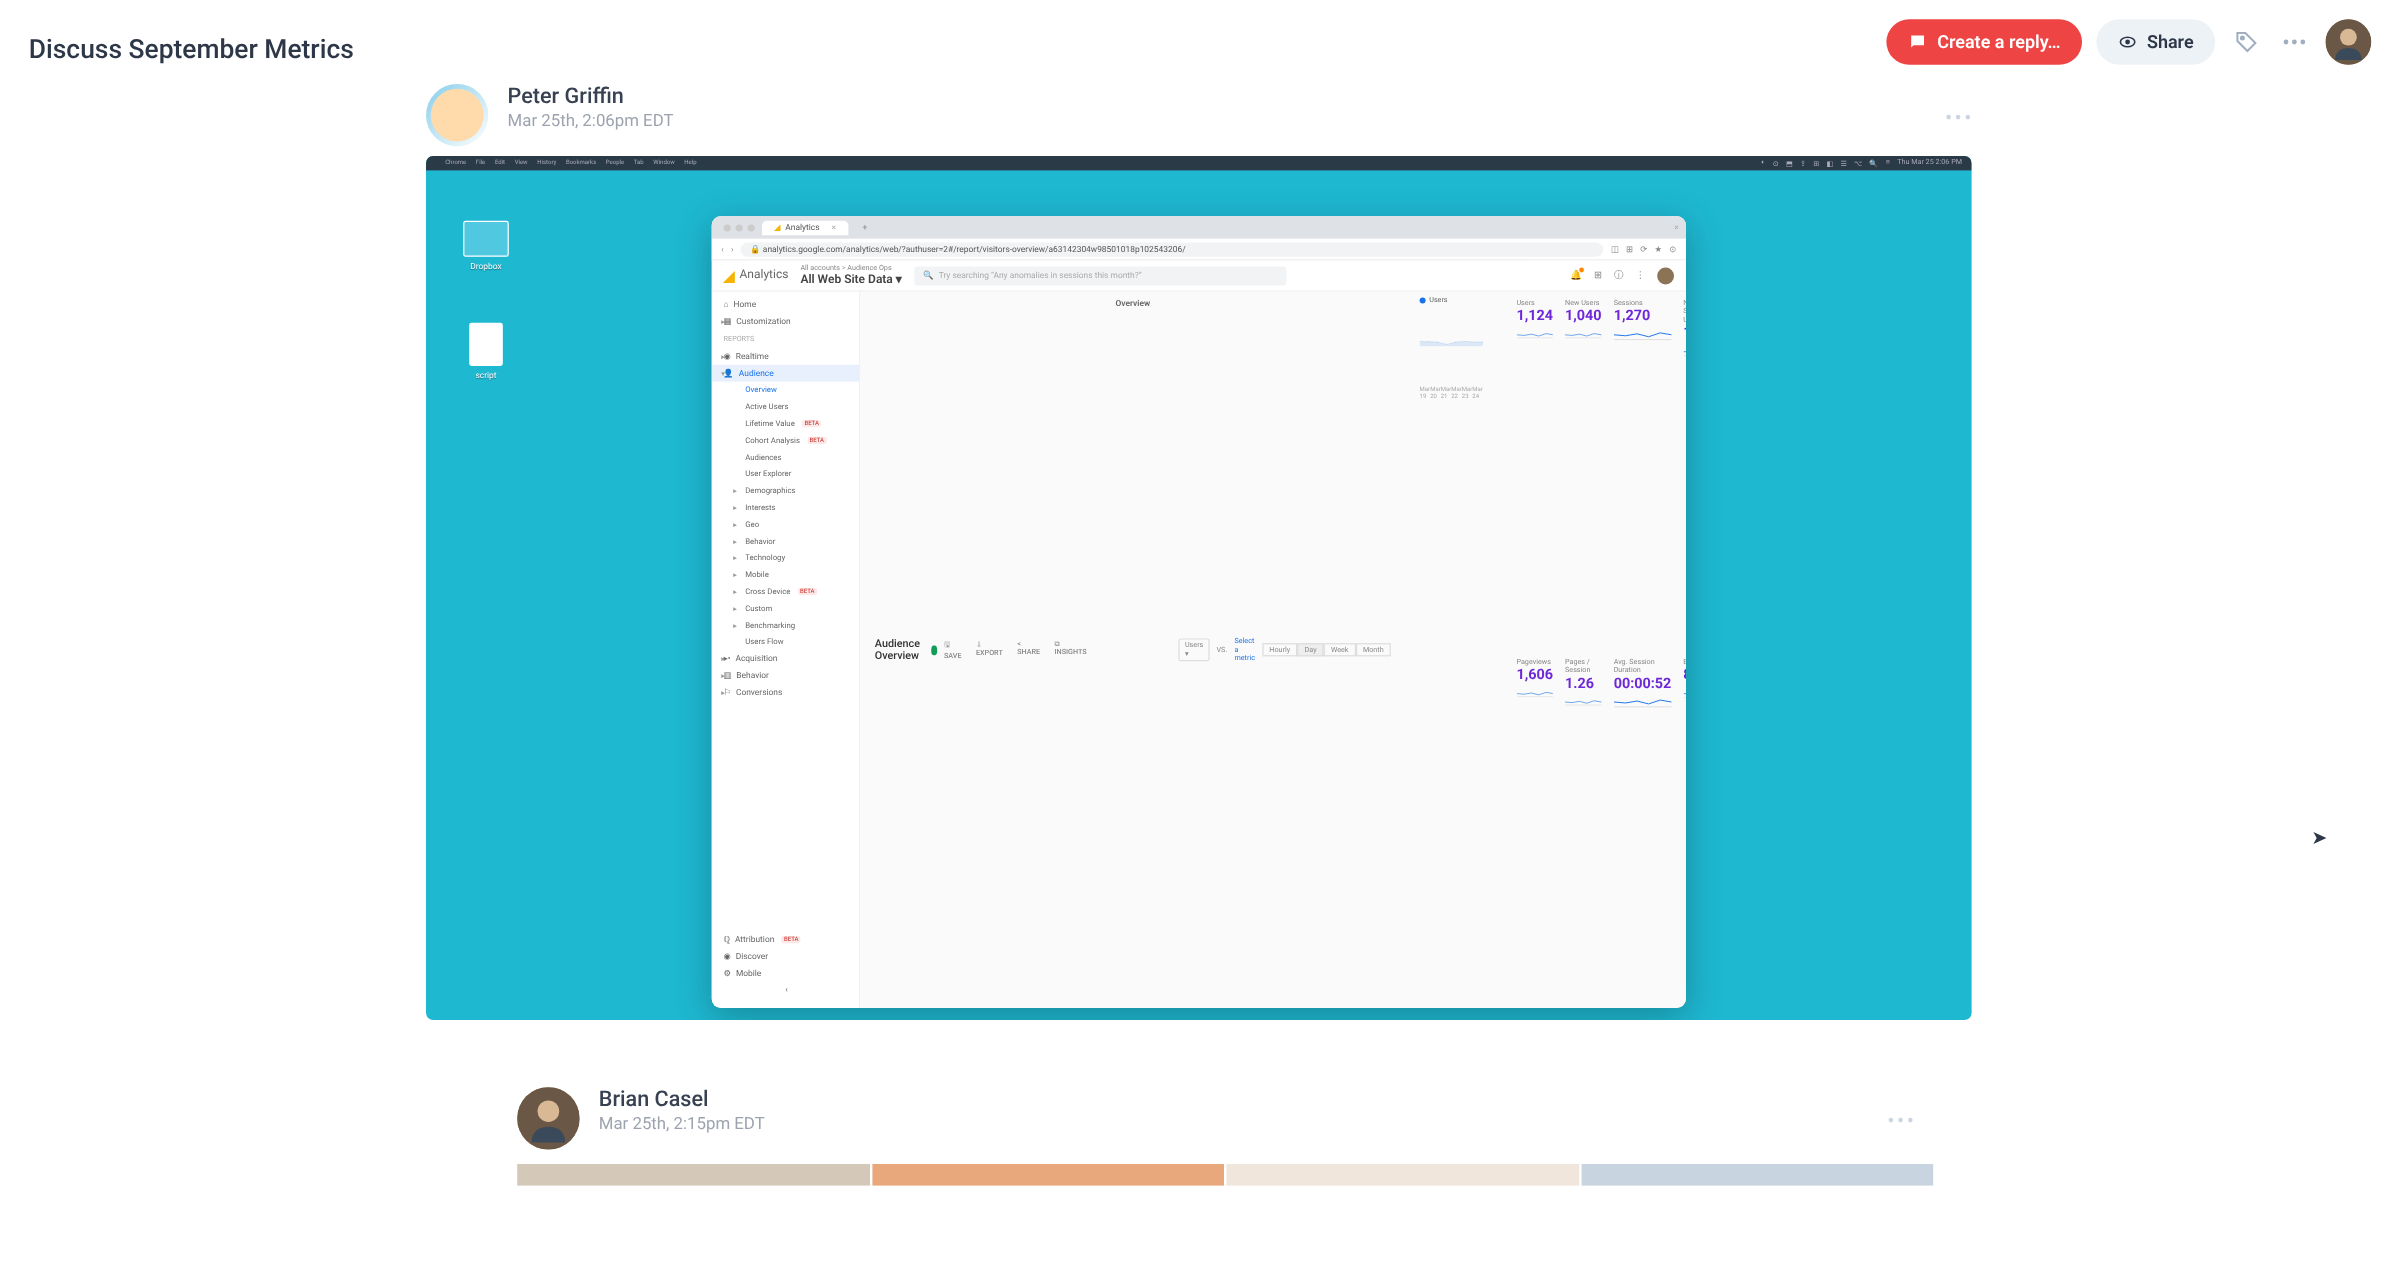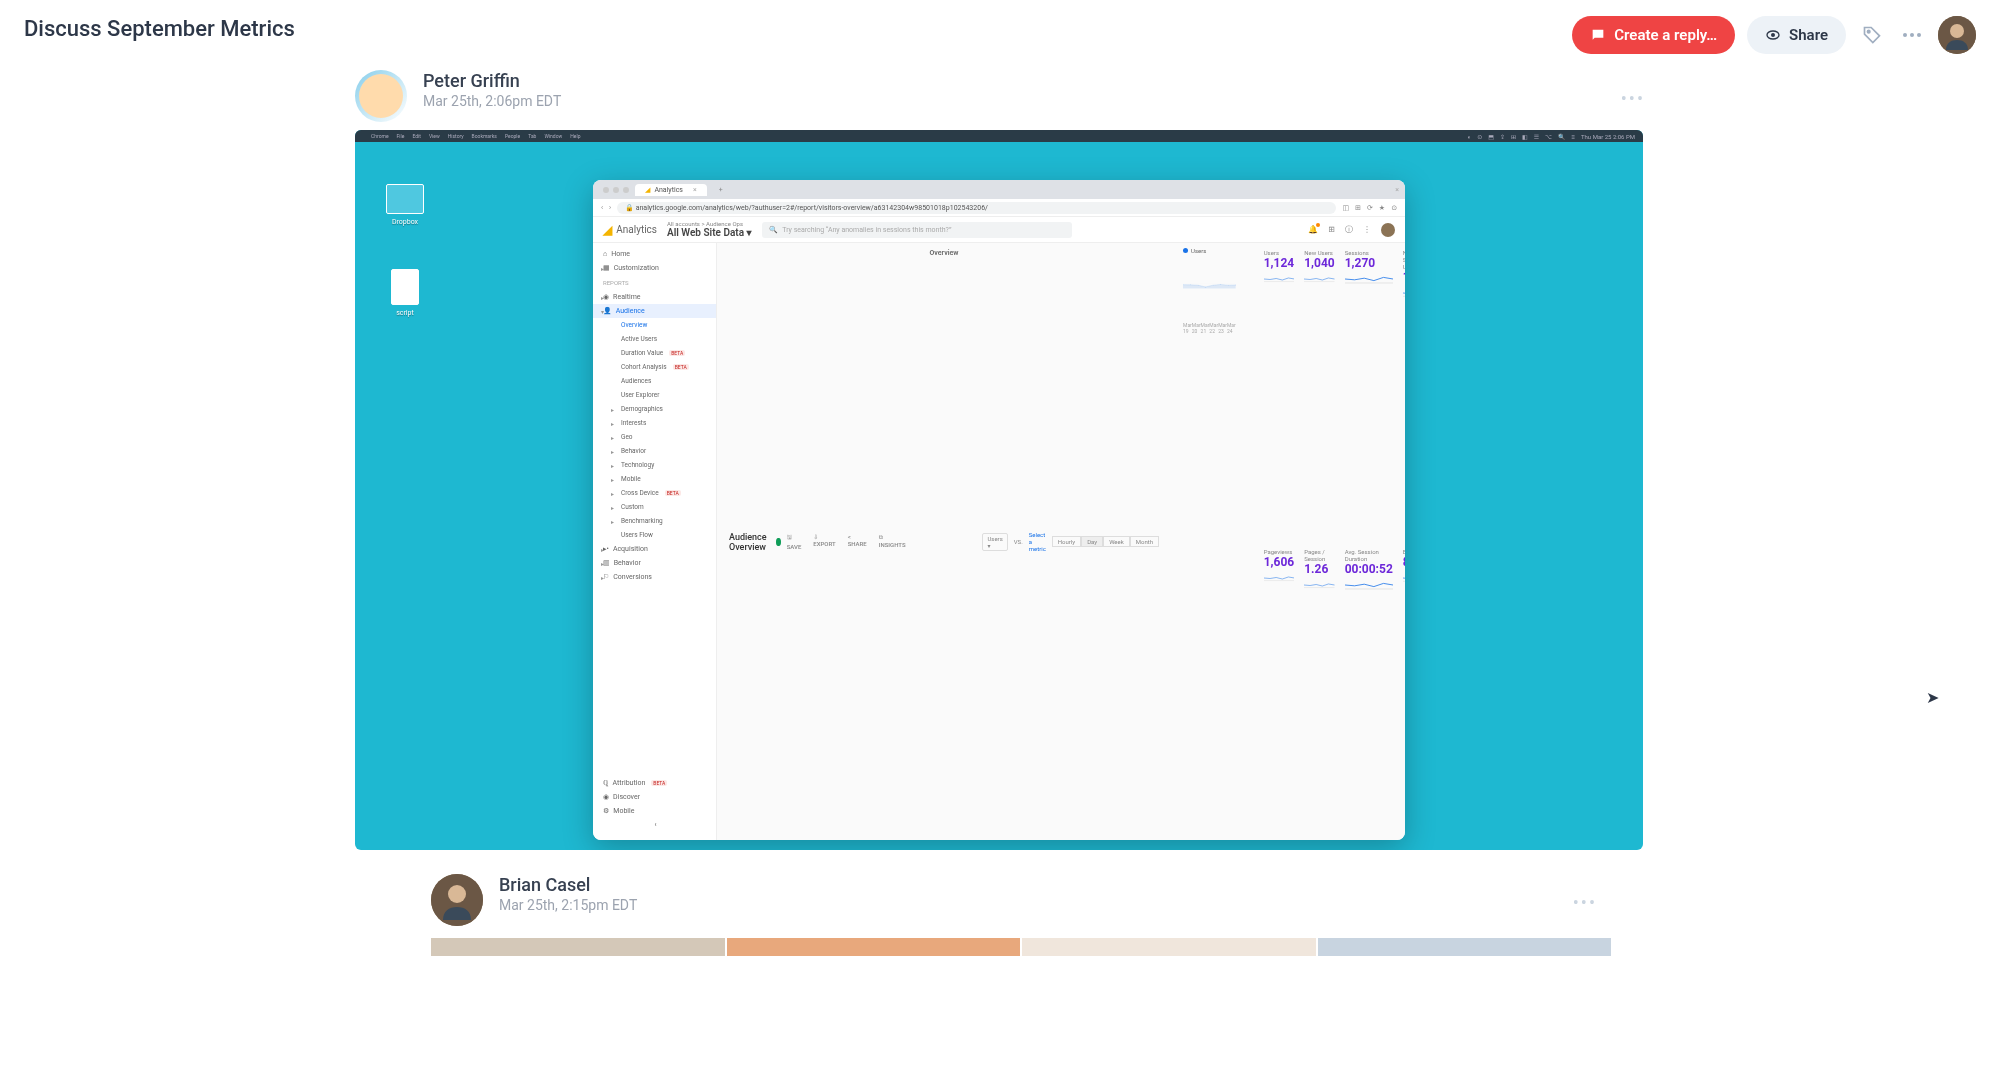--- a/index.html
+++ b/index.html
@@ -1,26 +1,26 @@
 <!DOCTYPE html>
 <html><head>
 <meta charset="utf-8">
 <style>
 *{box-sizing:border-box;margin:0;padding:0;font-family:-apple-system,BlinkMacSystemFont,"Segoe UI",Roboto,Helvetica,Arial,sans-serif}
 body{background:#fff;color:#2d3748;width:2000px;height:1067px;overflow:hidden;position:relative}
-.topbar{display:flex;align-items:flex-start;justify-content:space-between;padding:16px 24px}
+.topbar{display:flex;align-items:flex-end;justify-content:space-between;padding:16px 24px}
 .page-title{font-size:22px;font-weight:500;color:#2d3748}
 .tb-right{display:flex;align-items:center;gap:12px}
 .btn{display:inline-flex;align-items:center;gap:8px;border:none;border-radius:20px;padding:10px 18px;font-size:15px;font-weight:600;cursor:pointer}
 .btn-red{background:#ef4444;color:#fff}
 .btn-grey{background:#edf2f7;color:#2d3748}
 .icon-btn{width:28px;height:28px;display:flex;align-items:center;justify-content:center;color:#a0aec0;cursor:pointer;background:none;border:none}
 .avatar-sm{width:38px;height:38px;border-radius:50%;background:#8b7355;display:flex;align-items:center;justify-content:center}
 .thread{max-width:1290px;margin:0 auto;padding-left:0}
-.msg{margin-bottom:24px}
+.msg{margin-bottom:56px}
 .msg-head{display:flex;align-items:flex-start;gap:16px;margin-bottom:12px;position:relative}
 .msg-head.pad2{padding-left:76px}
 .avatar-med{width:52px;height:52px;border-radius:50%;flex:0 0 52px}
 .avatar-blue{background:linear-gradient(135deg,#87ceeb,#fff);position:relative;overflow:hidden}
 .avatar-blue::after{content:'';position:absolute;inset:4px;background:#ffdbac;border-radius:50%}
 .avatar-brown{background:#8b7355}
 .msg-name{font-size:18px;font-weight:500;color:#374151}
 .msg-time{font-size:14px;color:#9ca3af;margin-top:2px}
 .msg-dots{position:absolute;right:0;top:18px;color:#cbd5e0;cursor:pointer;font-size:18px;letter-spacing:2px}
 .shot{width:1288px;height:720px;background:#1eb8d1;border-radius:6px;position:relative;overflow:hidden;margin-top:-4px}
@@ -271,21 +271,21 @@
                 <span>Realtime</span>
               </div>
             <div class="s-item top sel">
                 <span class="caret">▾</span>
                 <span>👤</span>
                 <span>Audience</span>
               </div>
             <div class="s-item lv2 sel-txt">Overview</div>
             <div class="s-item lv2">Active Users</div>
             <div class="s-item lv2">
-                <span>Duration Value</span>
+                <span>Lifetime Value</span>
                 <span class="beta">BETA</span>
               </div>
             <div class="s-item lv2">
                 <span>Cohort Analysis</span>
                 <span class="beta">BETA</span>
               </div>
             <div class="s-item lv2">Audiences</div>
             <div class="s-item lv2">User Explorer</div>
             <div class="s-item lv2">
                 <span class="caret2">▸</span>

